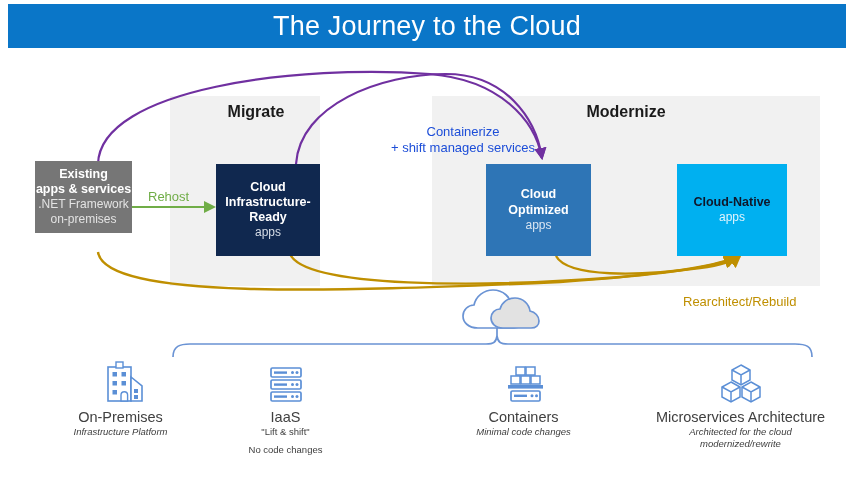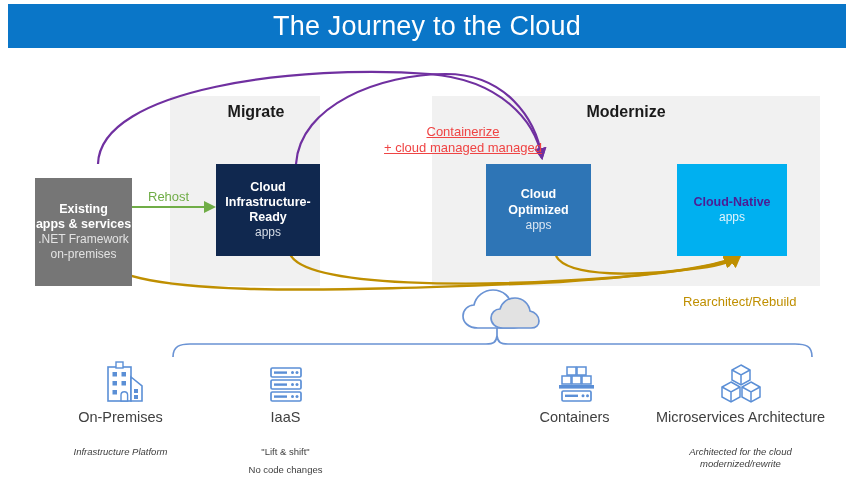--- a/index.html
+++ b/index.html
@@ -25,36 +25,36 @@
   .box.gray{background:#767676;}
   .box.gray .l1{color:#ffffff;}
   .box.gray .l2{color:#E3E3E3;}
   .box.navy{background:#10284F;}
   .box.navy .l1{color:#ffffff;}
   .box.navy .l2{color:#D5DCE6;}
   .box.blue{background:#2E75B6;}
   .box.blue .l1{color:#ffffff;}
   .box.blue .l2{color:#D9E5F2;}
   .box.cyan{background:#00B0F0;}
-  .box.cyan .l1{color:#4c1d95;}
+  .box.cyan .l1{color:#0f172a;}
   .box.cyan .l2{color:#DFF4FD;}
 
   
   .alabel{position:absolute;font-size:13px;white-space:nowrap;}
   .alabel.green{color:#70AD47;}
-  .alabel.purple{color:#ef4444;text-align:center;line-height:1.2;text-decoration:underline;}
+  .alabel.purple{color:#1d4ed8;text-align:center;line-height:1.2;}
   .alabel.gold{color:#BF8F00;}
 
   svg.layer{position:absolute;left:0;top:0;width:854px;height:478px;
             pointer-events:none;}
 
   
   .legend-item{position:absolute;text-align:center;}
   .legend-item .ltitle{font-size:14.5px;color:#404040;line-height:1.25;}
-  .legend-item .lsub{font-size:9.5px;color:#404040;font-style:italic;line-height:1.3;margin-top:20px;}
+  .legend-item .lsub{font-size:9.5px;color:#404040;font-style:italic;line-height:1.3;margin-top:0;}
   .legend-item .lsub.plain{font-style:normal;}
   .legend-icon{display:flex;align-items:flex-end;justify-content:center;height:50px;}
 </style>
 </head>
 <body>
 
 <div id="stage">
 
   <div class="titlebar">
     <span>The Journey to the Cloud</span>
@@ -99,21 +99,21 @@
     <g>
       <path d="M478,328 C468,328 463,322 463,316 C463,310 468,305 474,305
                C476,296 484,290 493,290 C503,290 511,297 512,307
                C519,307 524,312 524,319 C524,324 520,328 514,328 Z" fill="#ffffff" stroke="#6A93D4" stroke-width="1.7"></path>
       <path d="M503,328 C495,328 491,323 491,318 C491,313 495,309 500,309
                C502,302 508,298 515,298 C523,298 529,304 530,311
                C535,312 539,316 539,321 C539,325 536,328 531,328 Z" fill="#E2E2E2" stroke="#6A93D4" stroke-width="1.7"></path>
     </g>
   </svg>
 
-  <div class="box gray" style="left:35px;top:178px;width:97px;height:108px;text-align:right;">
+  <div class="box gray" style="left:35px;top:161px;width:97px;height:72px;text-align:right;">
     <div class="l1">Existing</div>
     <div class="l1">apps &amp; services</div>
     <div class="l2">.NET Framework</div>
     <div class="l2">on-premises</div>
   </div>
 
   <div class="box navy" style="left:216px;top:164px;width:104px;height:92px;">
     <div class="l1">Cloud</div>
     <div class="l1">Infrastructure-</div>
     <div class="l1">Ready</div>
@@ -128,21 +128,21 @@
 
   <div class="box cyan" style="left:677px;top:164px;width:110px;height:92px;">
     <div class="l1">Cloud-Native</div>
     <div class="l2">apps</div>
   </div>
 
   <div class="alabel green" style="left:148px;top:189px;">Rehost</div>
 
   <div class="alabel purple" style="left:378px;top:124px;width:170px;">
     <div>Containerize</div>
-    <div>+ cloud managed managed</div>
+    <div>+ shift managed services</div>
   </div>
 
   <div class="alabel gold" style="left:683px;top:270px;margin-top:24px;">Rearchitect/Rebuild</div>
 
   <div class="legend-item" style="left:28px;top:358px;width:185px;">
     <div class="legend-icon">
       <svg width="50" height="48" viewBox="0 0 50 48">
         <rect x="12" y="7" width="23" height="34" fill="#fff" stroke="#5B8FD6" stroke-width="1.6"></rect>
         <rect x="20" y="2" width="7" height="6" fill="#fff" stroke="#5B8FD6" stroke-width="1.4"></rect>
         <path d="M35,17 L46,26 L46,41 L35,41 Z" fill="#fff" stroke="#5B8FD6" stroke-width="1.6"></path>
@@ -175,36 +175,37 @@
         <circle cx="35" cy="24.6" r="1.5" fill="#5B8FD6"></circle>
         <circle cx="30.5" cy="36.6" r="1.5" fill="#5B8FD6"></circle>
         <circle cx="35" cy="36.6" r="1.5" fill="#5B8FD6"></circle>
       </svg>
     </div>
     <div class="ltitle">IaaS</div>
     <div class="lsub plain">"Lift &amp; shift"</div>
     <div class="lsub plain" style="margin-top:6px;">No code changes</div>
   </div>
 
-  <div class="legend-item" style="left:487px;top:358px;width:175px;">
+  <div class="legend-item" style="left:436px;top:358px;width:175px;">
     <div class="legend-icon">
       <svg width="52" height="48" viewBox="0 0 52 48">
         <rect x="18" y="7" width="9" height="8" fill="#fff" stroke="#5B8FD6" stroke-width="1.5"></rect>
         <rect x="28" y="7" width="9" height="8" fill="#fff" stroke="#5B8FD6" stroke-width="1.5"></rect>
         <rect x="13" y="16" width="9" height="8" fill="#fff" stroke="#5B8FD6" stroke-width="1.5"></rect>
         <rect x="23" y="16" width="9" height="8" fill="#fff" stroke="#5B8FD6" stroke-width="1.5"></rect>
         <rect x="33" y="16" width="9" height="8" fill="#fff" stroke="#5B8FD6" stroke-width="1.5"></rect>
         <rect x="10" y="25" width="35" height="3.6" fill="#5B8FD6"></rect>
         <rect x="13" y="31" width="29" height="10" rx="1.3" fill="#fff" stroke="#5B8FD6" stroke-width="1.7"></rect>
         <rect x="16" y="34.6" width="13" height="2.4" fill="#5B8FD6"></rect>
         <circle cx="34" cy="35.8" r="1.5" fill="#5B8FD6"></circle>
         <circle cx="38.5" cy="35.8" r="1.5" fill="#5B8FD6"></circle>
       </svg>
     </div>
     <div class="ltitle">Containers</div>
+    <div class="lsub">Minimal code changes</div>
   </div>
 
   <div class="legend-item" style="left:638px;top:358px;width:205px;">
     <div class="legend-icon">
       <svg width="50" height="48" viewBox="0 0 50 48">
         <g fill="#fff" stroke="#5B8FD6" stroke-width="1.5">
           <path d="M25,5 L34,10 L34,20 L25,25 L16,20 L16,10 Z"></path>
           <path d="M16,10 L25,15 L34,10 M25,15 L25,25"></path>
           <path d="M15,22 L24,27 L24,37 L15,42 L6,37 L6,27 Z"></path>
           <path d="M6,27 L15,32 L24,27 M15,32 L15,42"></path>

